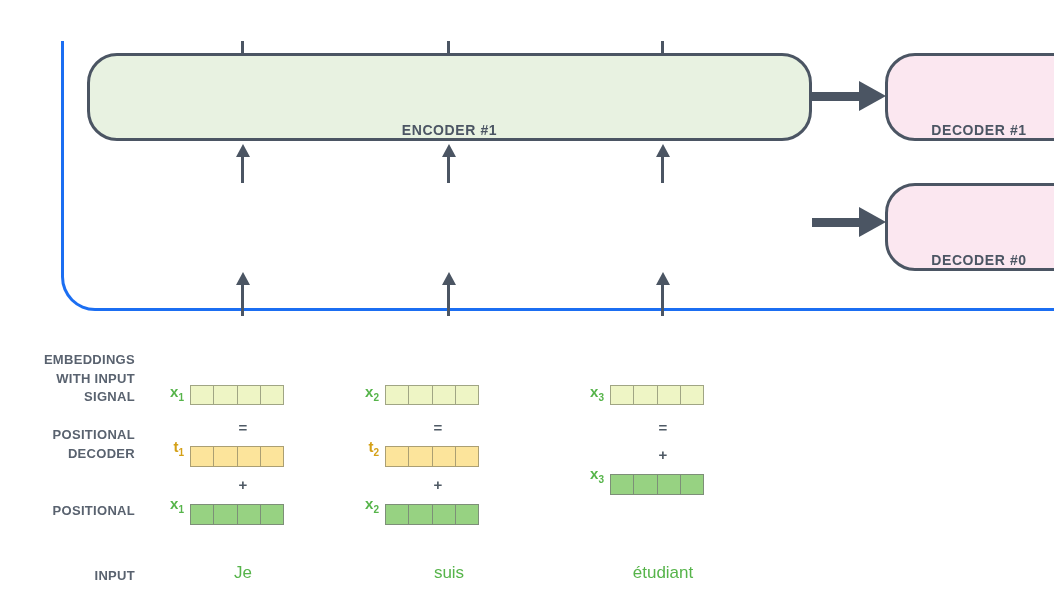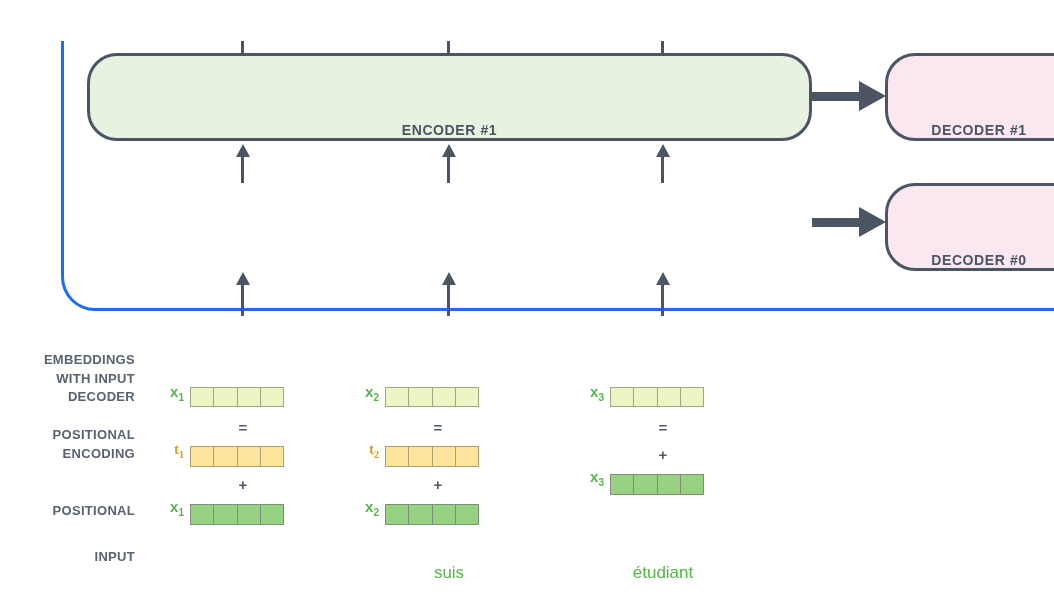--- a/index.html
+++ b/index.html
@@ -35,28 +35,28 @@
   .thead{
     position:absolute;width:0;height:0;z-index:3;
     border-top:15px solid transparent;border-bottom:15px solid transparent;
     border-left:27px solid var(--box-border,#4b5563);
   }
   .side-label{
     position:absolute;left:20px;width:115px;text-align:right;
     font-size:13px;font-weight:700;color:#59626f;letter-spacing:.3px;line-height:18.5px;
   }
   .col{position:absolute;width:136px;top:382px;}
-  .vrow{display:flex;align-items:center;}
+  .vrow{display:flex;align-items:flex-start;}
   .vlab{
     width:36px;text-align:right;padding-right:6px;box-sizing:border-box;
     font-size:15px;font-weight:700;line-height:20px;
   }
   .vlab sub{font-size:10px;font-weight:700;}
   .green{color:var(--token-green,#56b44a);}
-  .gold{color:var(--time-gold,#d4a017);font-family:Liberation Serif, serif;}
+  .gold{color:var(--time-gold,#d4a017);}
   .vec{width:94px;display:flex;box-sizing:border-box;}
   .vec .cell{flex:1;border-right:1px solid;}
   .vec .cell:last-child{border-right:none;}
   .vec-time{height:20px;margin-top:3px;border:1px solid #a0a584;background:var(--time-signal-cell,#eef5c5);}
   .vec-time .cell{border-color:#a0a584;background:var(--time-signal-cell,#eef5c5);}
   .vec-pos{height:21px;margin-top:9px;border:1px solid #ab9f73;background:var(--positional-cell,#fce49b);}
   .vec-pos .cell{border-color:#ab9f73;background:var(--positional-cell,#fce49b);}
   .vec-emb{height:21px;margin-top:10px;border:1px solid #7d8f78;background:var(--embedding-cell,#97d282);}
   .vec-emb .cell{border-color:#7d8f78;background:var(--embedding-cell,#97d282);}
   .op{
@@ -106,28 +106,28 @@
   <div class="stem" style="left:241px;top:283px;height:33px"></div>
   <div class="head-up" style="left:236px;top:272px"></div>
   <div class="stem" style="left:447px;top:283px;height:33px"></div>
   <div class="head-up" style="left:442px;top:272px"></div>
   <div class="stem" style="left:661px;top:283px;height:33px"></div>
   <div class="head-up" style="left:656px;top:272px"></div>
 
   <div class="side-label" style="top:351px">
     <div>EMBEDDINGS</div>
     <div>WITH INPUT</div>
-    <div>DECODER</div>
+    <div>SIGNAL</div>
   </div>
   <div class="side-label" style="top:426px">
     <div>POSITIONAL</div>
-    <div>ENCODING</div>
+    <div>DECODER</div>
   </div>
   <div class="side-label" style="top:502px">POSITIONAL</div>
-  <div class="side-label" style="top:548px">INPUT</div>
+  <div class="side-label" style="top:567px">INPUT</div>
 
   <div class="col" style="left:154px">
     <div class="vrow">
       <span class="vlab green"><span>x</span><sub>1</sub></span>
       <div class="vec vec-time">
           <div class="cell"></div>
           <div class="cell"></div>
           <div class="cell"></div>
           <div class="cell"></div>
         </div>
@@ -202,16 +202,17 @@
       <span class="vlab green"><span>x</span><sub>3</sub></span>
       <div class="vec vec-emb">
           <div class="cell"></div>
           <div class="cell"></div>
           <div class="cell"></div>
           <div class="cell"></div>
         </div>
     </div>
   </div>
 
+  <div class="word" style="left:163px">Je</div>
   <div class="word" style="left:583px">étudiant</div>
   <div class="word" style="left:369px">suis</div>
 
 </div>
 
 </body></html>

